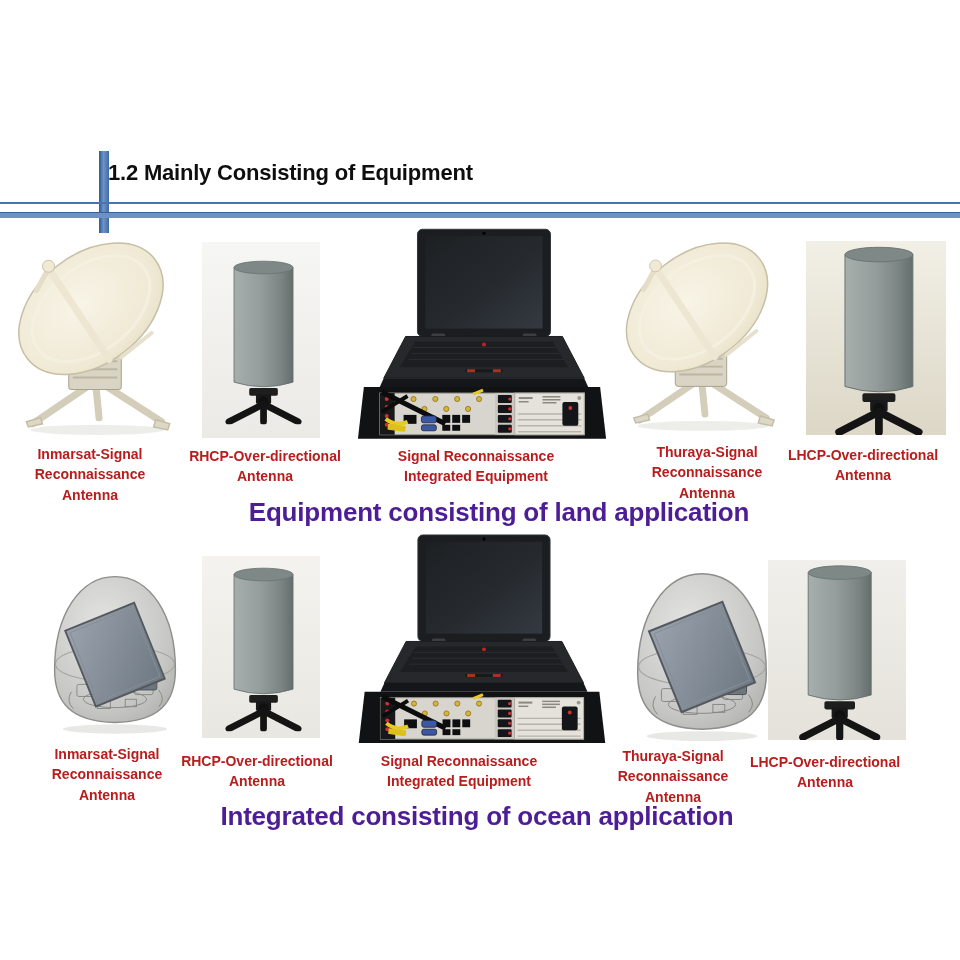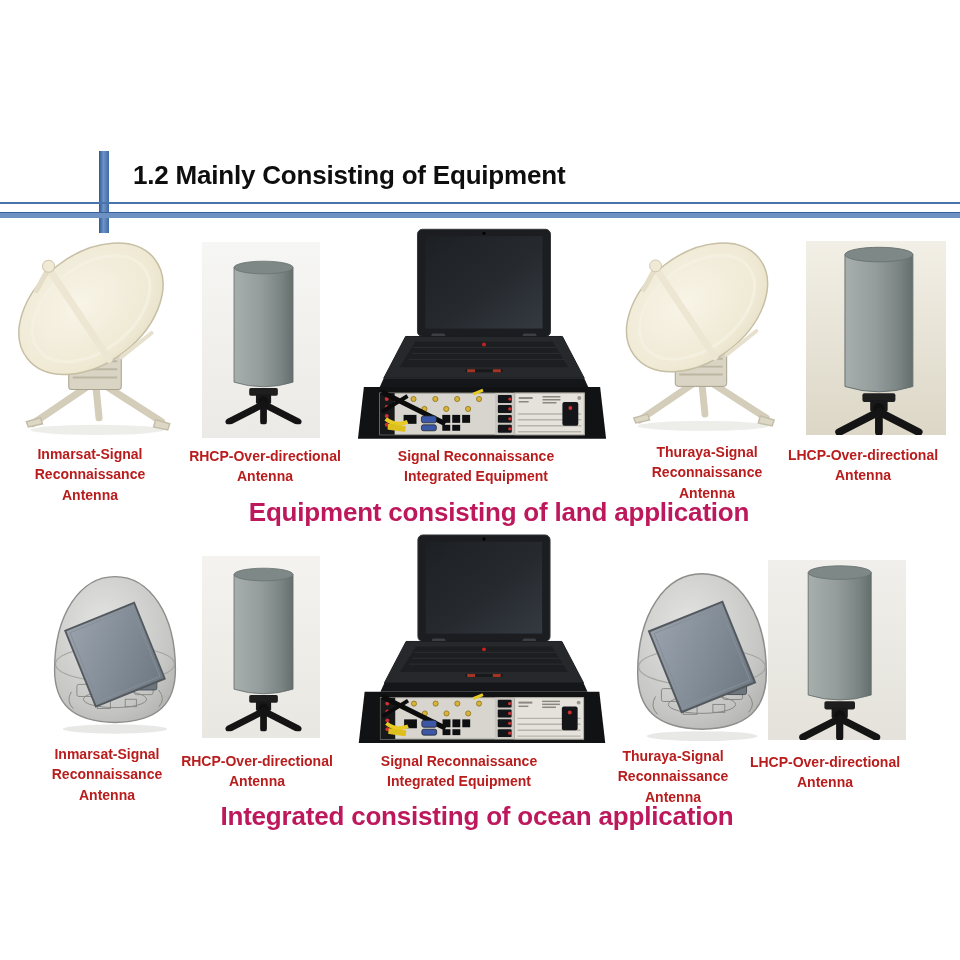--- a/index.html
+++ b/index.html
@@ -1,37 +1,37 @@
 <!DOCTYPE html>
 <html><head>
 <meta charset="utf-8">
 <style>
   html,body{margin:0;padding:0;background:#ffffff;}
   .slide{position:relative;width:960px;height:960px;background:#ffffff;overflow:hidden;
          font-family:"Liberation Sans", sans-serif;color:#0e0e0e;}
   
   .accent-bar{position:absolute;left:99px;top:151px;width:10px;height:82px;
               background:linear-gradient(90deg,#2f5a97,#6e94c6 45%,#3f6aa6);}
-  .page-title{position:absolute;left:133px;top:160px;font-size:26px;font-weight:bold;
+  .page-title{position:absolute;left:108px;top:160px;font-size:22px;font-weight:bold;
               letter-spacing:-0.2px;white-space:nowrap;}
   .rule-thin{position:absolute;left:0;top:202px;width:960px;height:2px;background:#4a74ae;}
   .rule-thick{position:absolute;left:0;top:212px;width:960px;height:5px;background:#6c91c2;
               border-top:1px solid #3a5f9b;}
   
   .photo{position:absolute;}
   .photo svg{width:100%;height:100%;display:block;}
   .bg-soft{background:linear-gradient(#f6f6f4,#eceae6);}
   .bg-warm{background:linear-gradient(#f2efe6,#dcd7c6);}
   .bg-soft2{background:linear-gradient(#f4f3ef,#e9e7e1);}
   .bg-warm2{background:linear-gradient(#f0efeb,#e4e2da);}
   
   .eq-label{position:absolute;font-size:14px;font-weight:bold;text-align:center;
             line-height:1.45;white-space:pre-line;color:#b91c1c;}
   .caption{position:absolute;font-size:26px;font-weight:bold;text-align:center;
-           color:#be185d;letter-spacing:-0.2px;white-space:nowrap;}
+           color:#4c1d95;letter-spacing:-0.2px;white-space:nowrap;}
   .defs-holder{position:absolute;width:0;height:0;overflow:hidden;}
 </style>
 </head>
 <body>
 
 <svg class="defs-holder" aria-hidden="true">
   <defs>
     <radialGradient id="dishGrad" cx="0.45" cy="0.4" r="0.75">
       <stop offset="0" stop-color="#f8f4e7"></stop>
         <stop offset="0.7" stop-color="#efe9d4"></stop>

